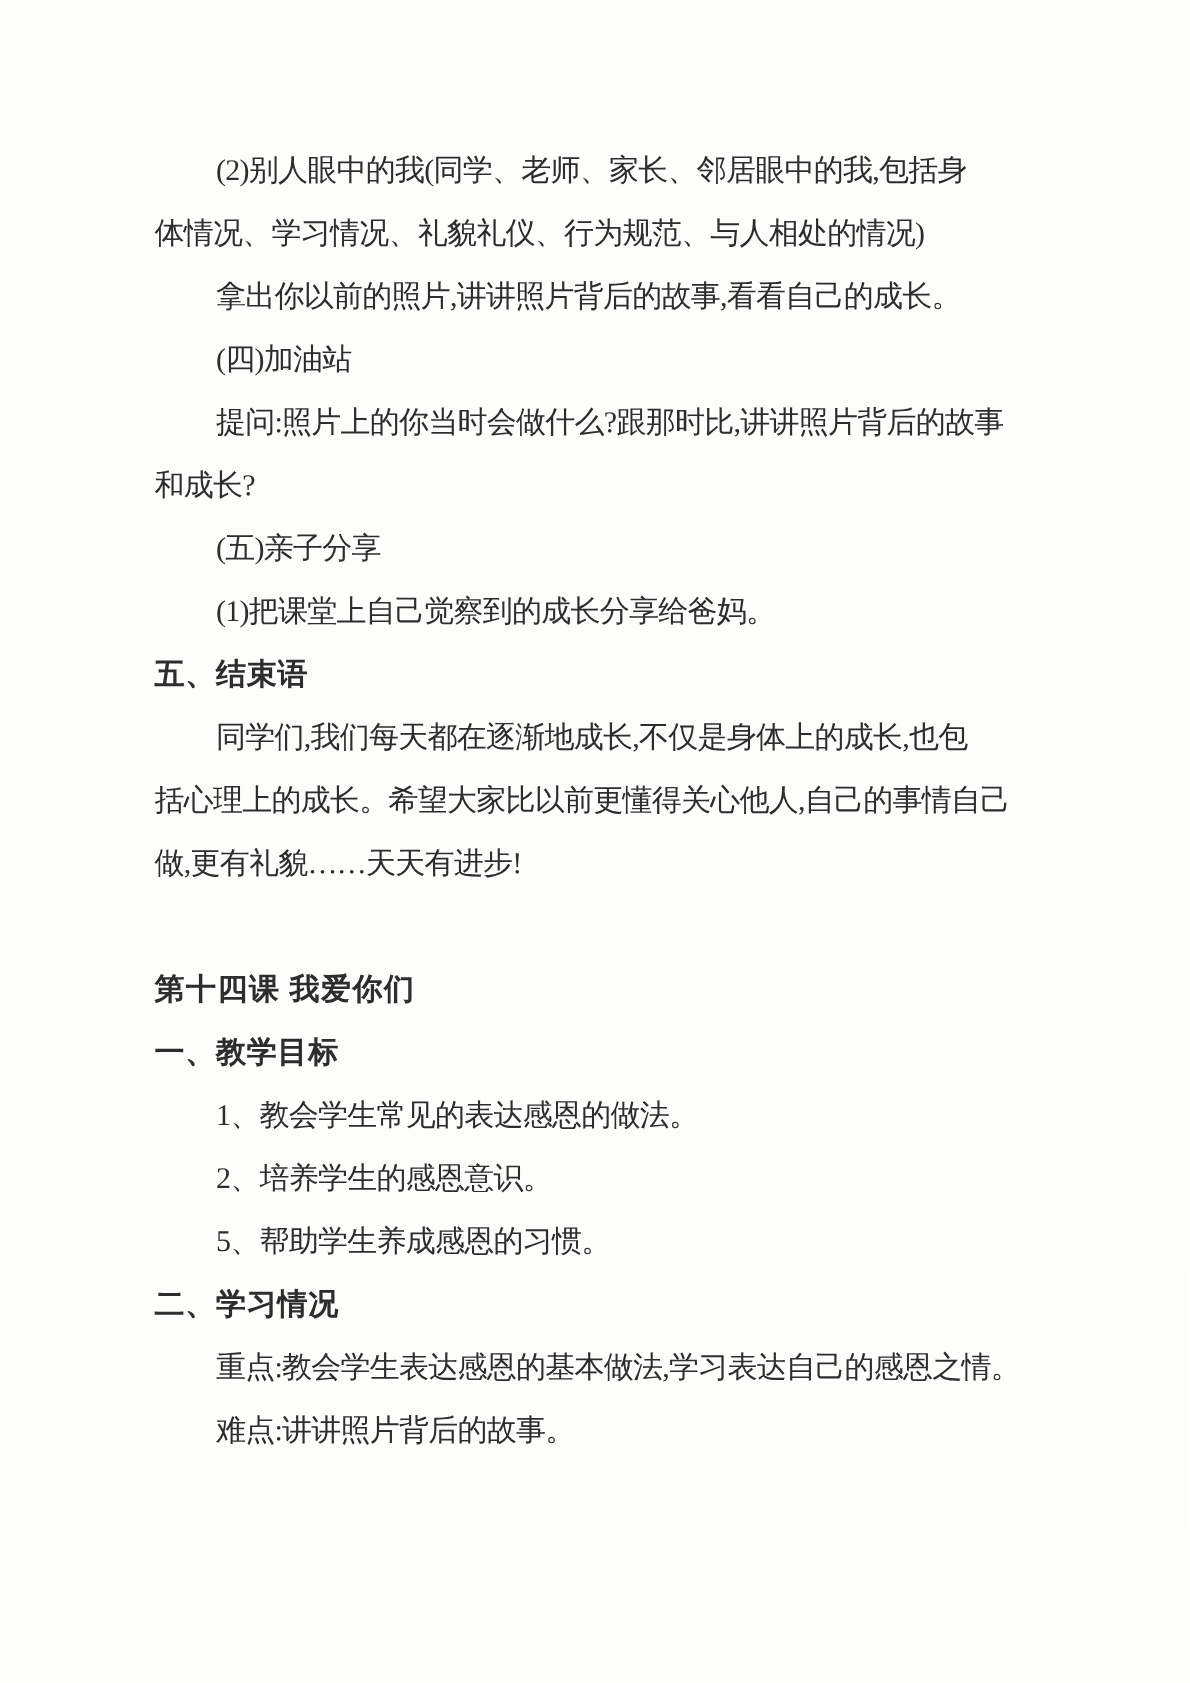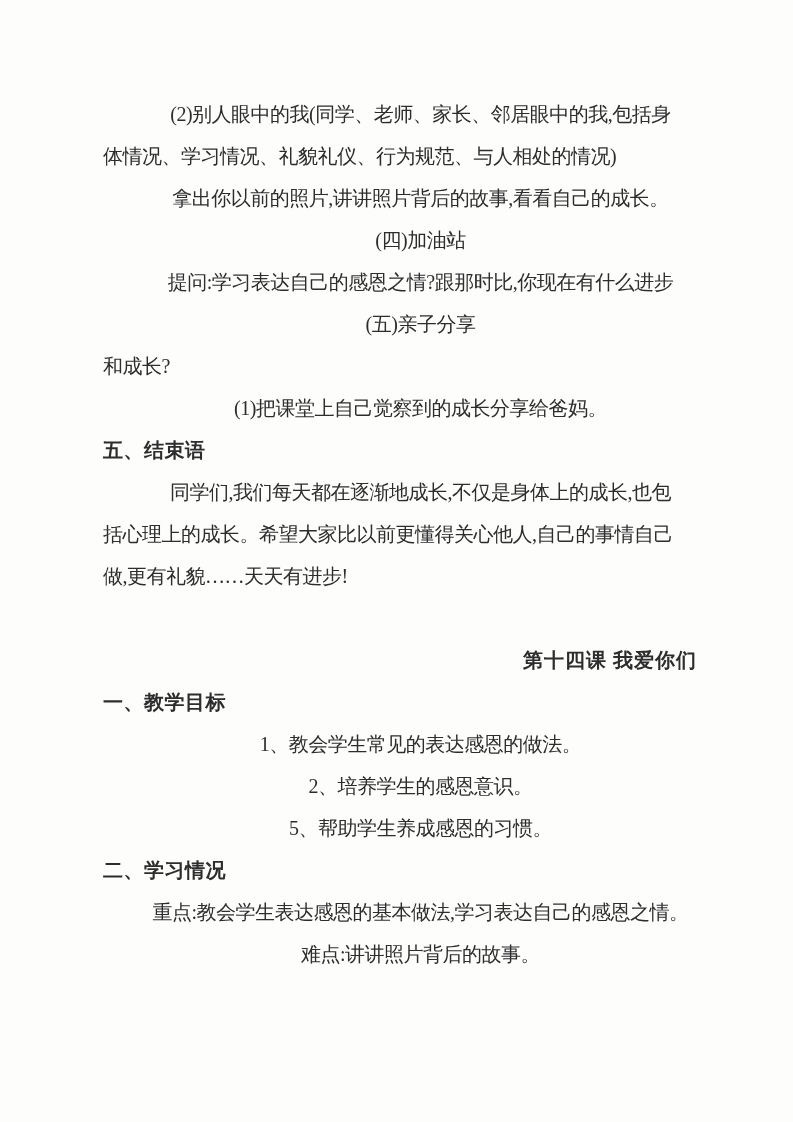--- a/index.html
+++ b/index.html
@@ -24,49 +24,48 @@
   }
   .line {
     margin: 0;
     font-size: 20px;
     line-height: 42px;
     letter-spacing: -0.5px;
     white-space: nowrap;
   }
   .indent {
     text-indent: 41px;
-    text-align: center;
   }
   .heading {
     font-weight: bold;
     letter-spacing: 0.5px;
   }
   .title {
-    text-align: right;
+    text-align: left;
     font-weight: bold;
     letter-spacing: 1px;
     white-space: normal;
   }
   .spacer {
     height: 42px;
   }
 </style>
 </head>
 <body>
 
 <div class="page">
   <div class="content">
 
     <p class="line indent">(2)别人眼中的我(同学、老师、家长、邻居眼中的我,包括身</p>
     <p class="line">体情况、学习情况、礼貌礼仪、行为规范、与人相处的情况)</p>
     <p class="line indent">拿出你以前的照片,讲讲照片背后的故事,看看自己的成长。</p>
     <p class="line indent">(四)加油站</p>
-    <p class="line indent">提问:学习表达自己的感恩之情?跟那时比,你现在有什么进步</p>
+    <p class="line indent">提问:照片上的你当时会做什么?跟那时比,讲讲照片背后的故事</p>
+    <p class="line">和成长?</p>
     <p class="line indent">(五)亲子分享</p>
-    <p class="line">和成长?</p>
     <p class="line indent">(1)把课堂上自己觉察到的成长分享给爸妈。</p>
     <p class="line heading">五、结束语</p>
     <p class="line indent">同学们,我们每天都在逐渐地成长,不仅是身体上的成长,也包</p>
     <p class="line">括心理上的成长。希望大家比以前更懂得关心他人,自己的事情自己</p>
     <p class="line">做,更有礼貌……天天有进步!</p>
 
     <div class="spacer"></div>
 
     <p class="line title">第十四课 我爱你们</p>
     <p class="line heading">一、教学目标</p>

